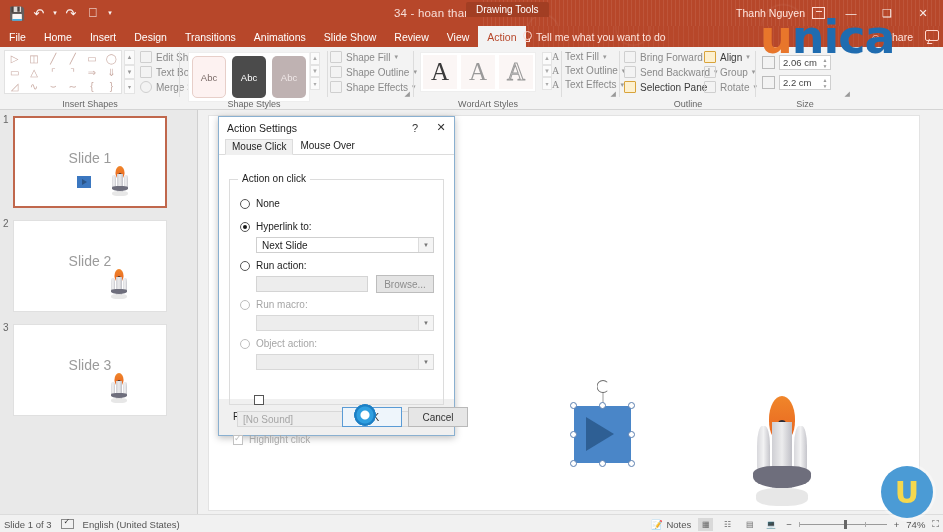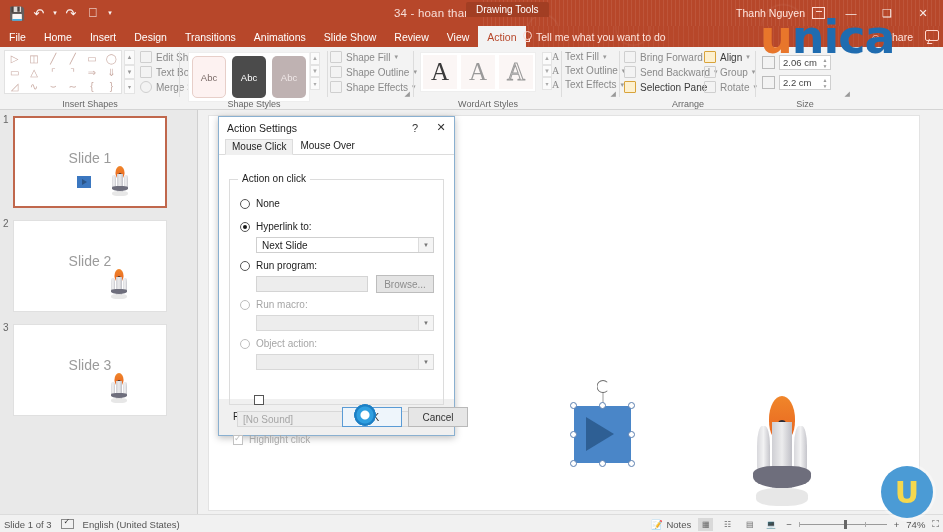--- a/index.html
+++ b/index.html
@@ -472,21 +472,21 @@
         <span class="ci"></span>
         <span>Group</span>
         <span class="cv">▾</span>
       </div>
       <div class="cmd">
         <span class="ci"></span>
         <span>Rotate</span>
         <span class="cv">▾</span>
       </div>
     </div>
-    <div class="gtitle">Arrange</div>
+    <div class="gtitle">Outline</div>
     <div class="gsep"></div>
   </div>
 
   <div class="grp" style="left:756px; width:98px;">
     <div style="position:absolute;left:6px;top:8px;">
       <div class="sizerow">
         <span class="sizeicon"></span>
         <span class="spin">
           <span>2.06 cm</span>
           <span class="sp">
@@ -614,21 +614,21 @@
         <span class="rd on"></span>
         <span>Hyperlink to:</span>
       </div>
       <div class="combo" style="left:26px; top:57px; width:178px;">
         <span>Next Slide</span>
         <span class="arrow">▼</span>
       </div>
 
       <div class="radio" style="left:10px; top:80px;">
         <span class="rd"></span>
-        <span>Run program:</span>
+        <span>Run action:</span>
       </div>
       <div class="textbox" style="left:26px; top:96px; width:112px;"></div>
       <div class="btn" style="left:146px; top:95px; width:58px;">Browse...</div>
 
       <div class="radio dim" style="left:10px; top:119px;">
         <span class="rd dis"></span>
         <span>Run macro:</span>
       </div>
       <div class="combo dis" style="left:26px; top:135px; width:178px;">
         <span></span>

